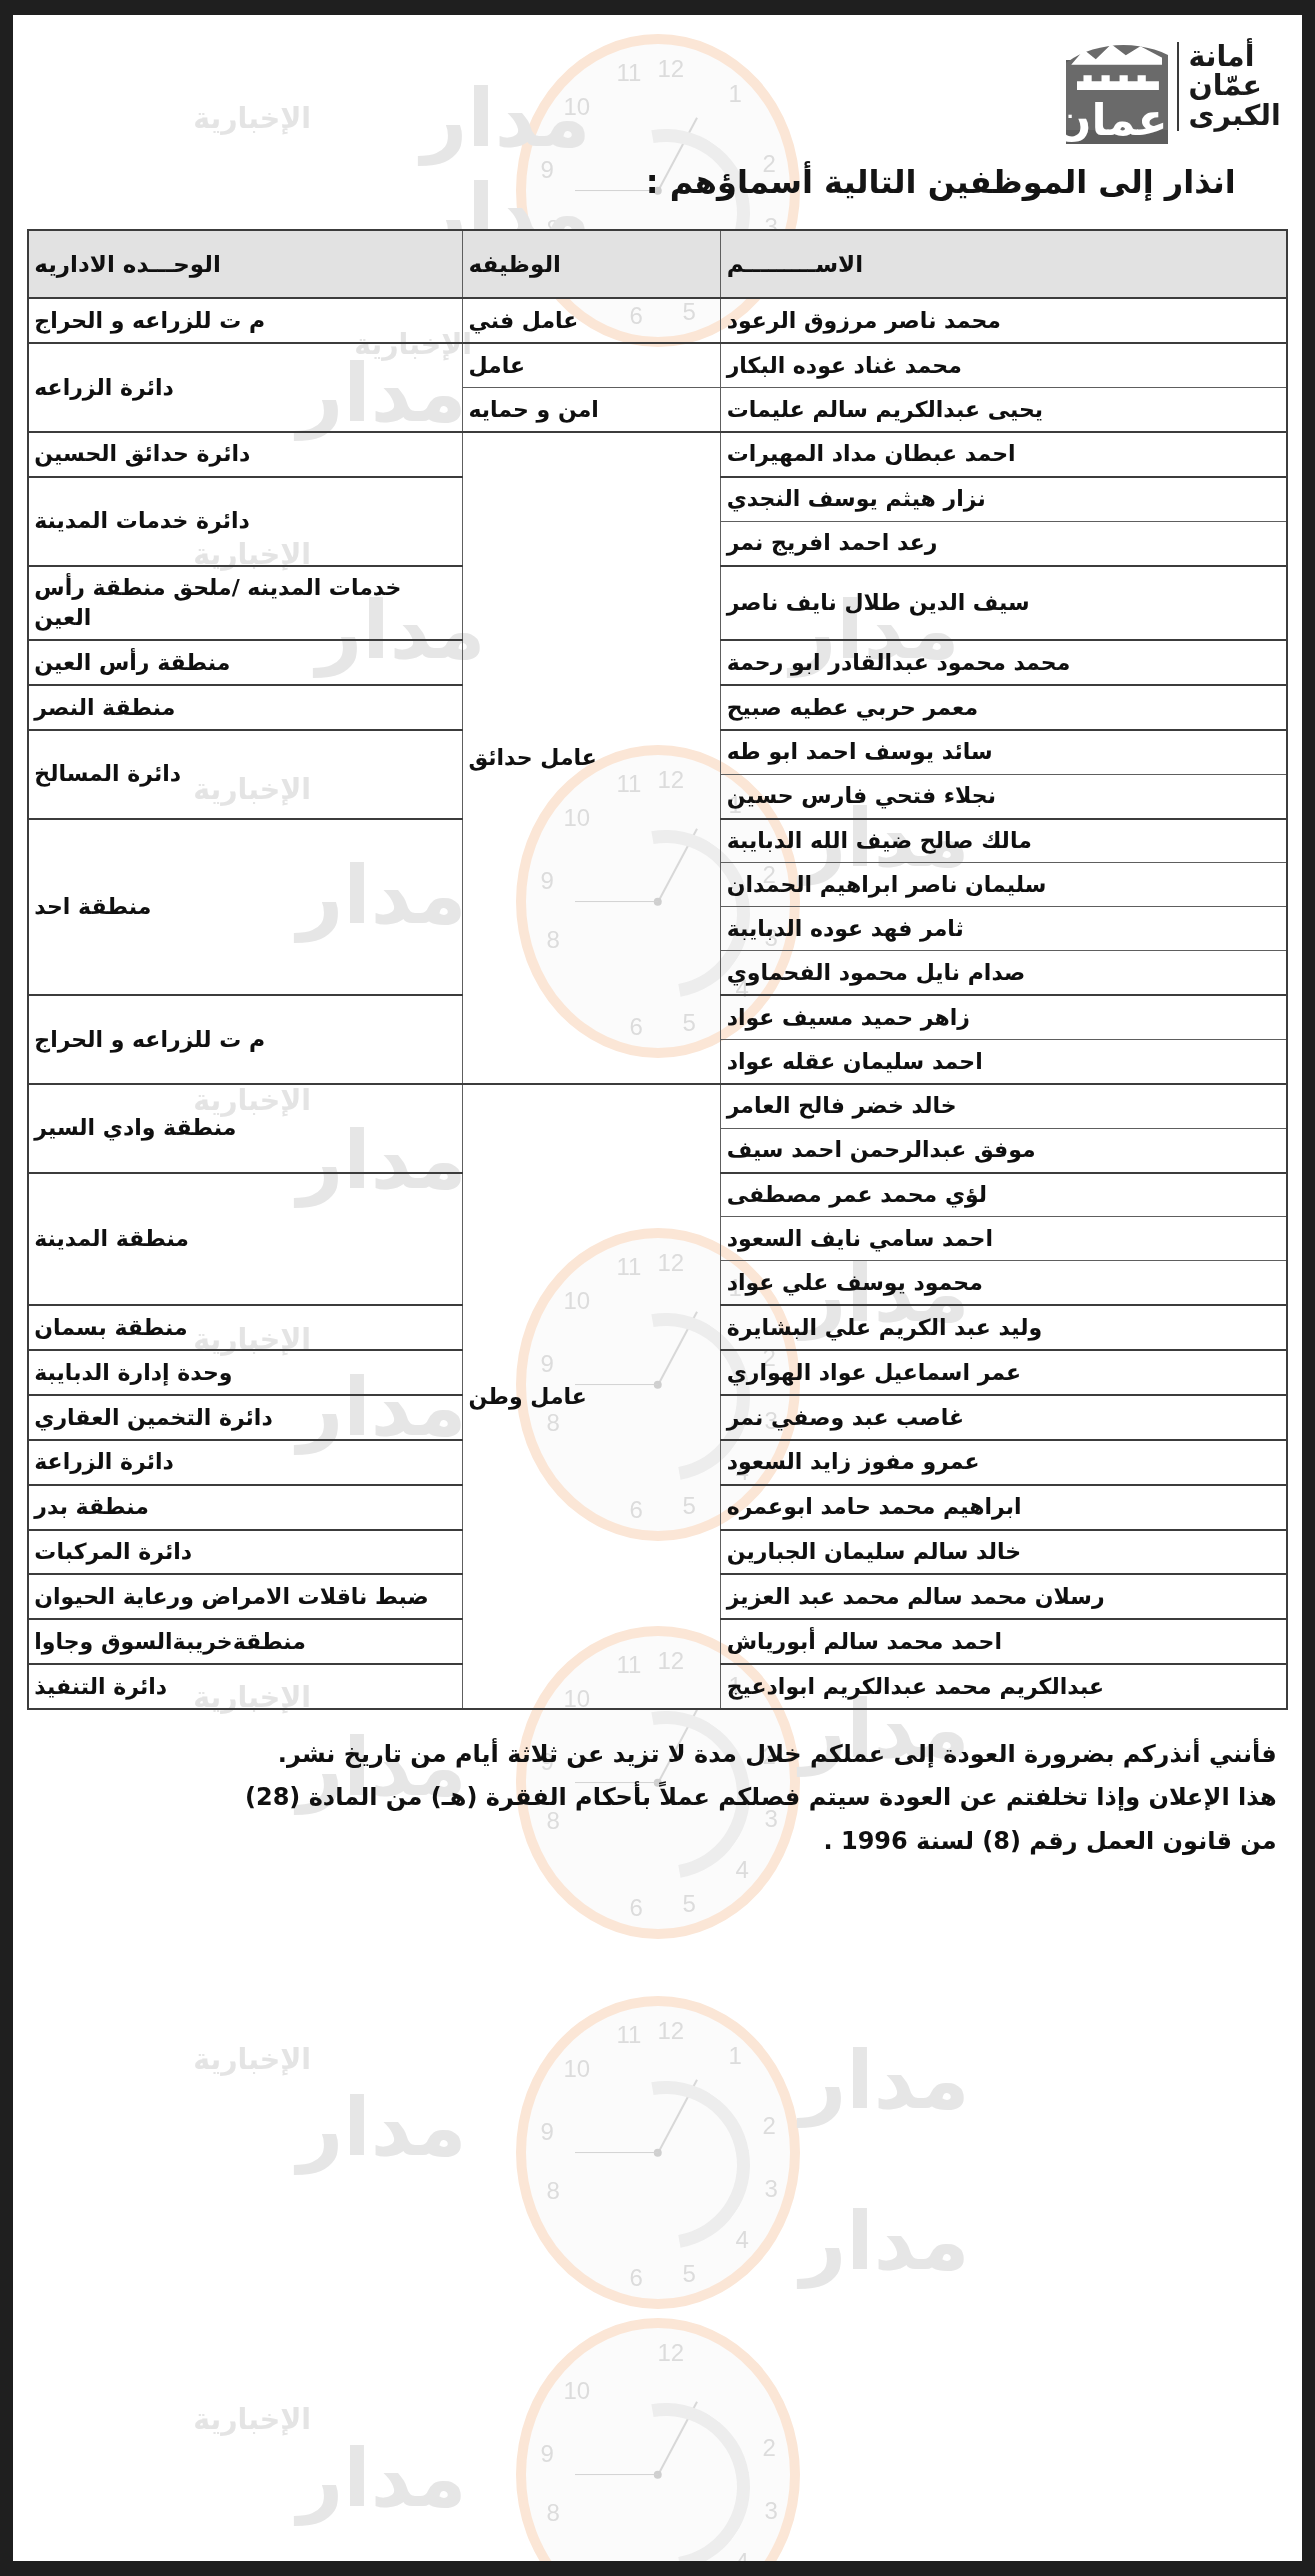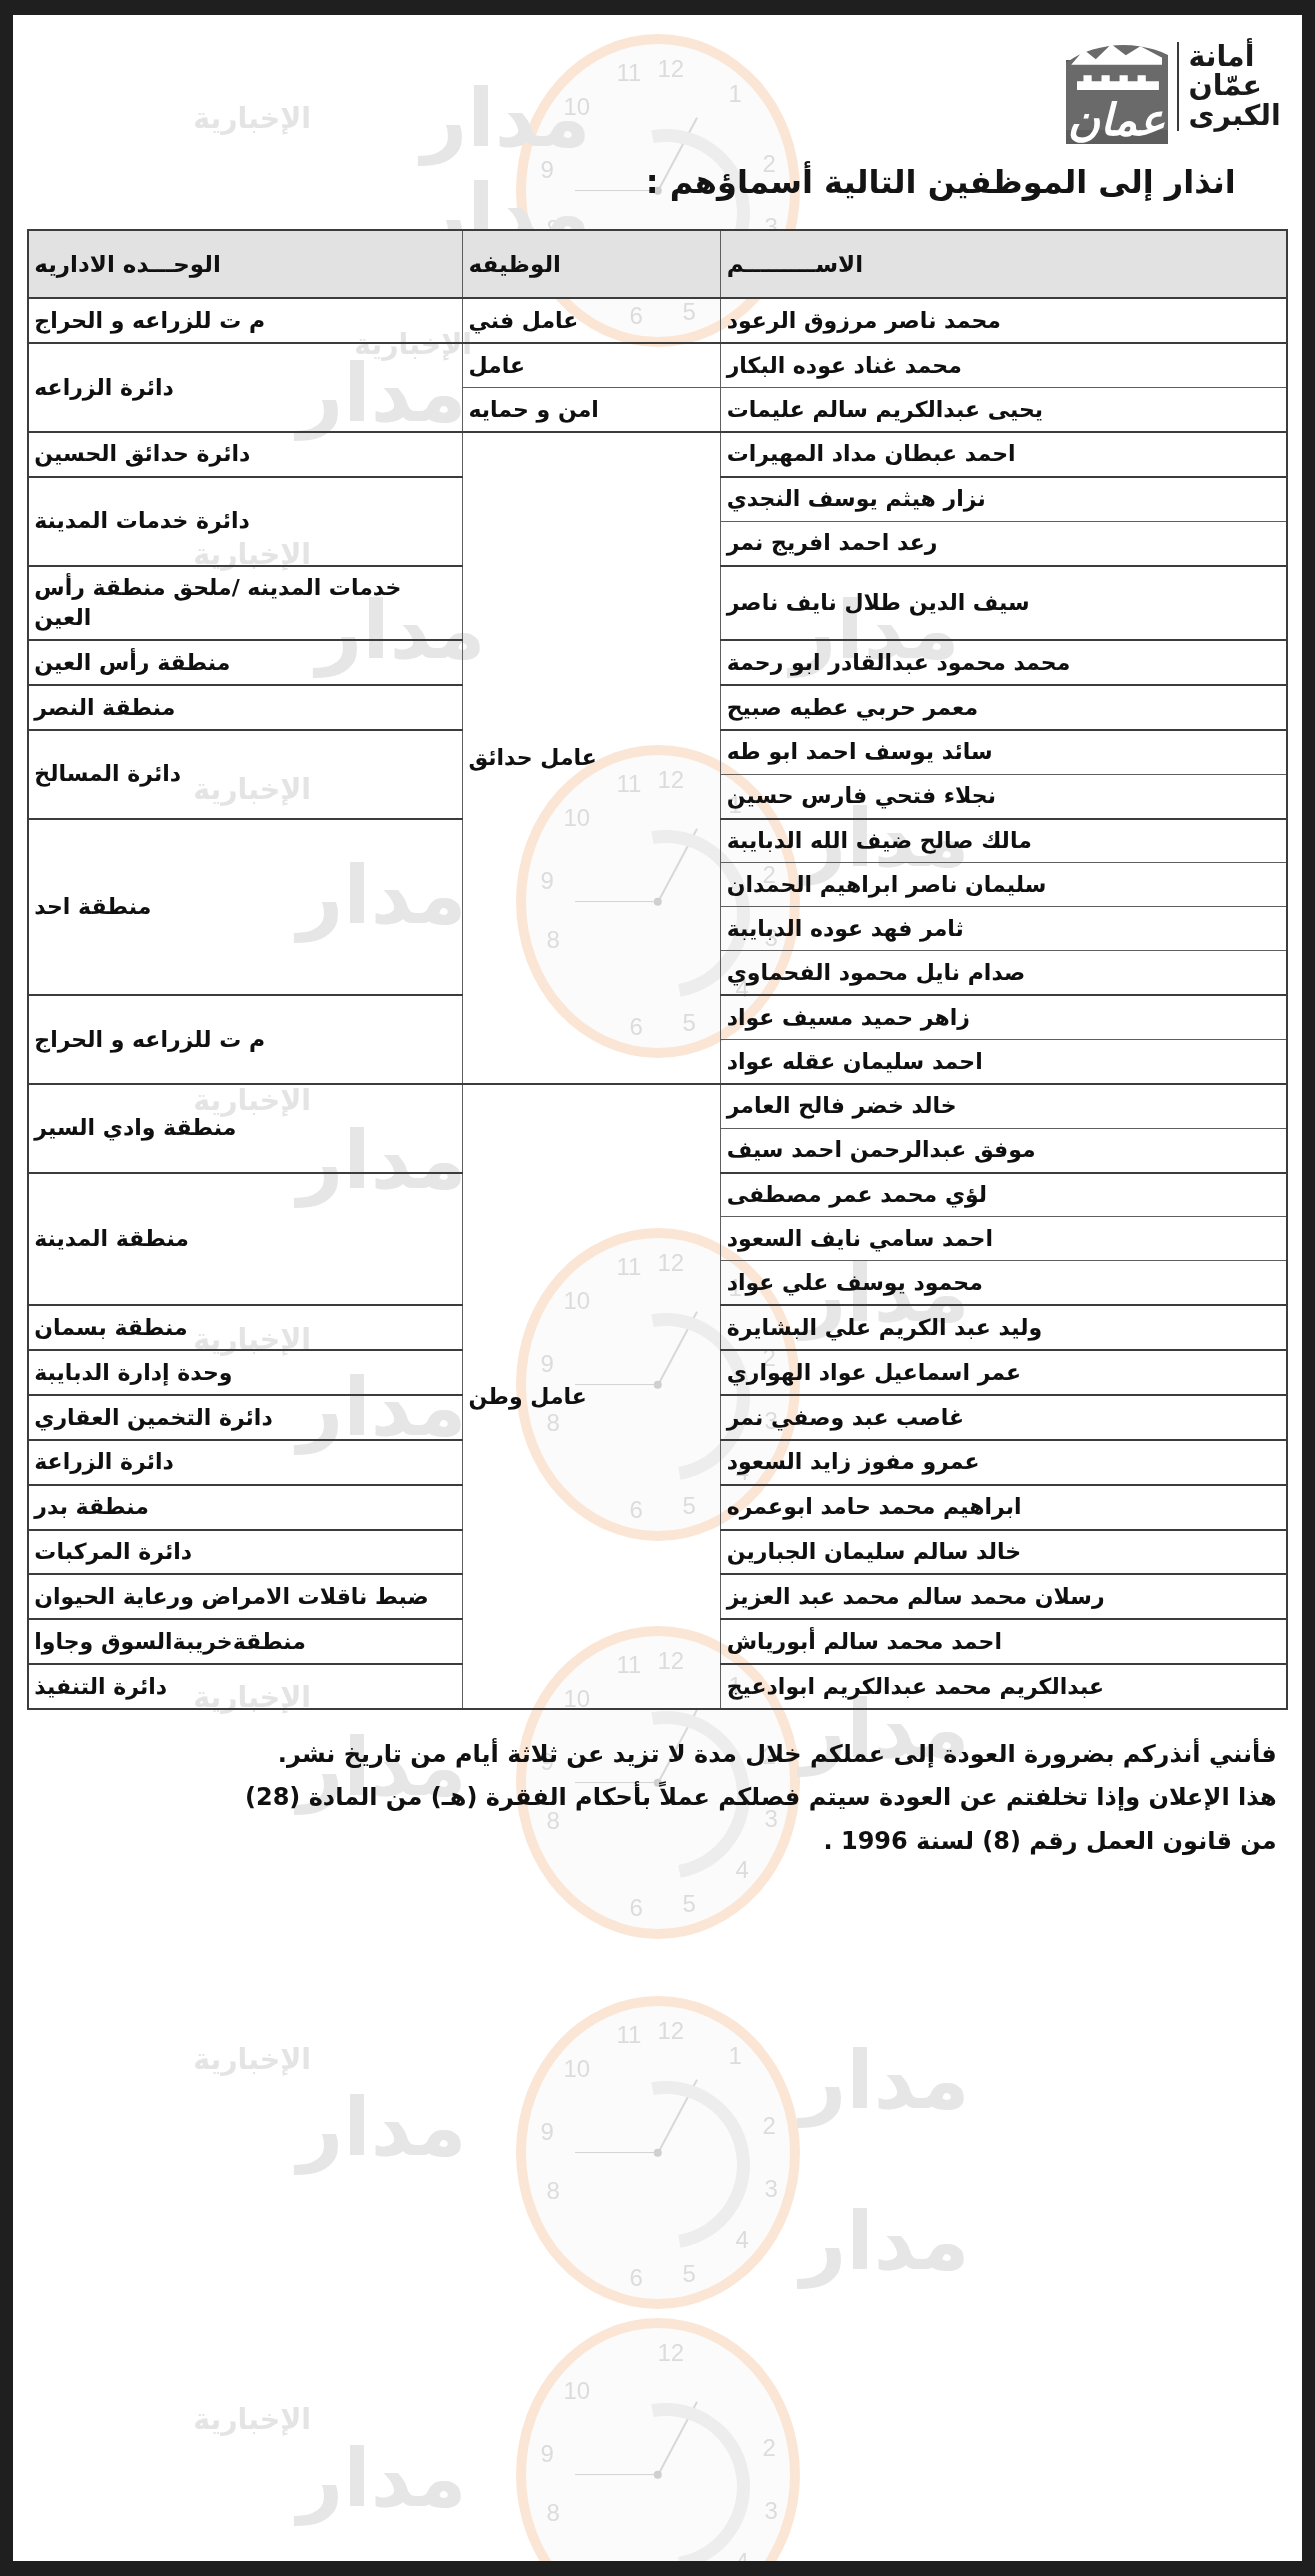--- a/index.html
+++ b/index.html
@@ -163,21 +163,20 @@
   }
   .logo-mark .glyph{
     position:absolute;
     left:0;right:0;bottom:1.9px;
     text-align:center;
     color:#ffffff;
     font-size:44px;
     font-weight:bold;
     line-height:1;
     letter-spacing:-1.9px;
-    font-style:italic;
   }
   .dept-label{
     font-size:22px;
     font-weight:bold;
     color:#2a2a2a;
     margin-right:auto;
     align-self:center;
     padding-bottom:32px;
     padding-right:15px;
     white-space:nowrap;

